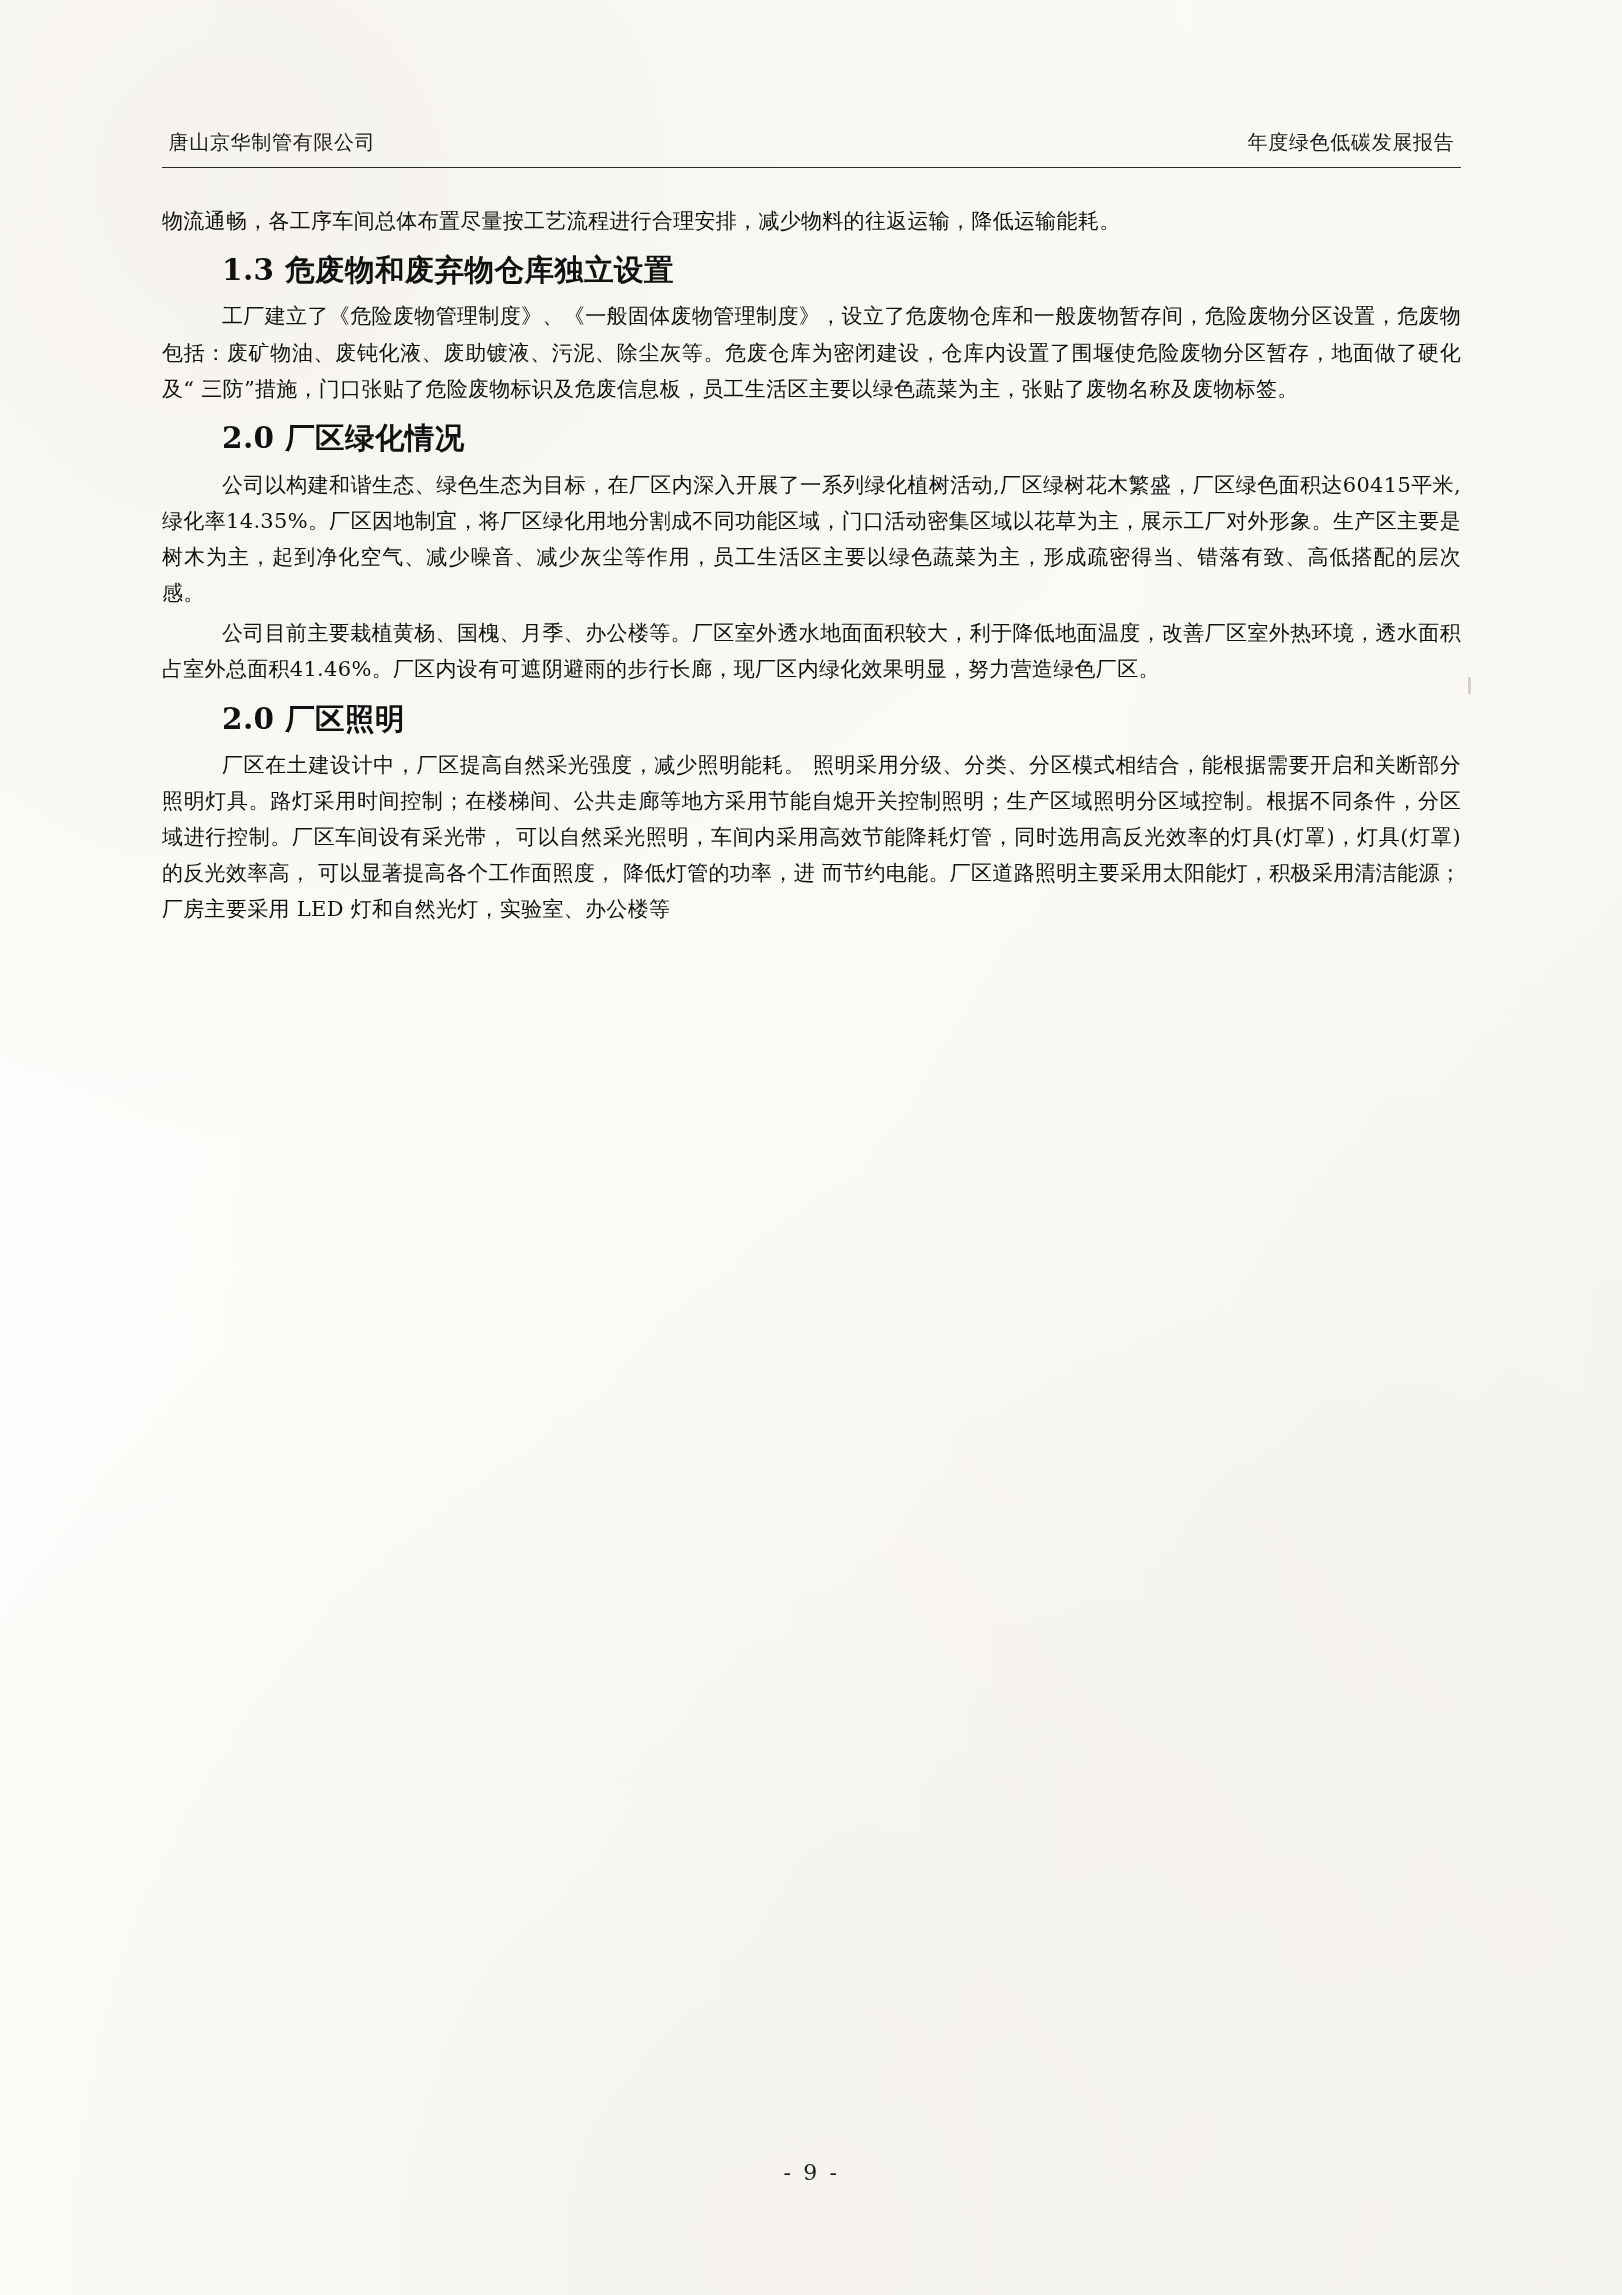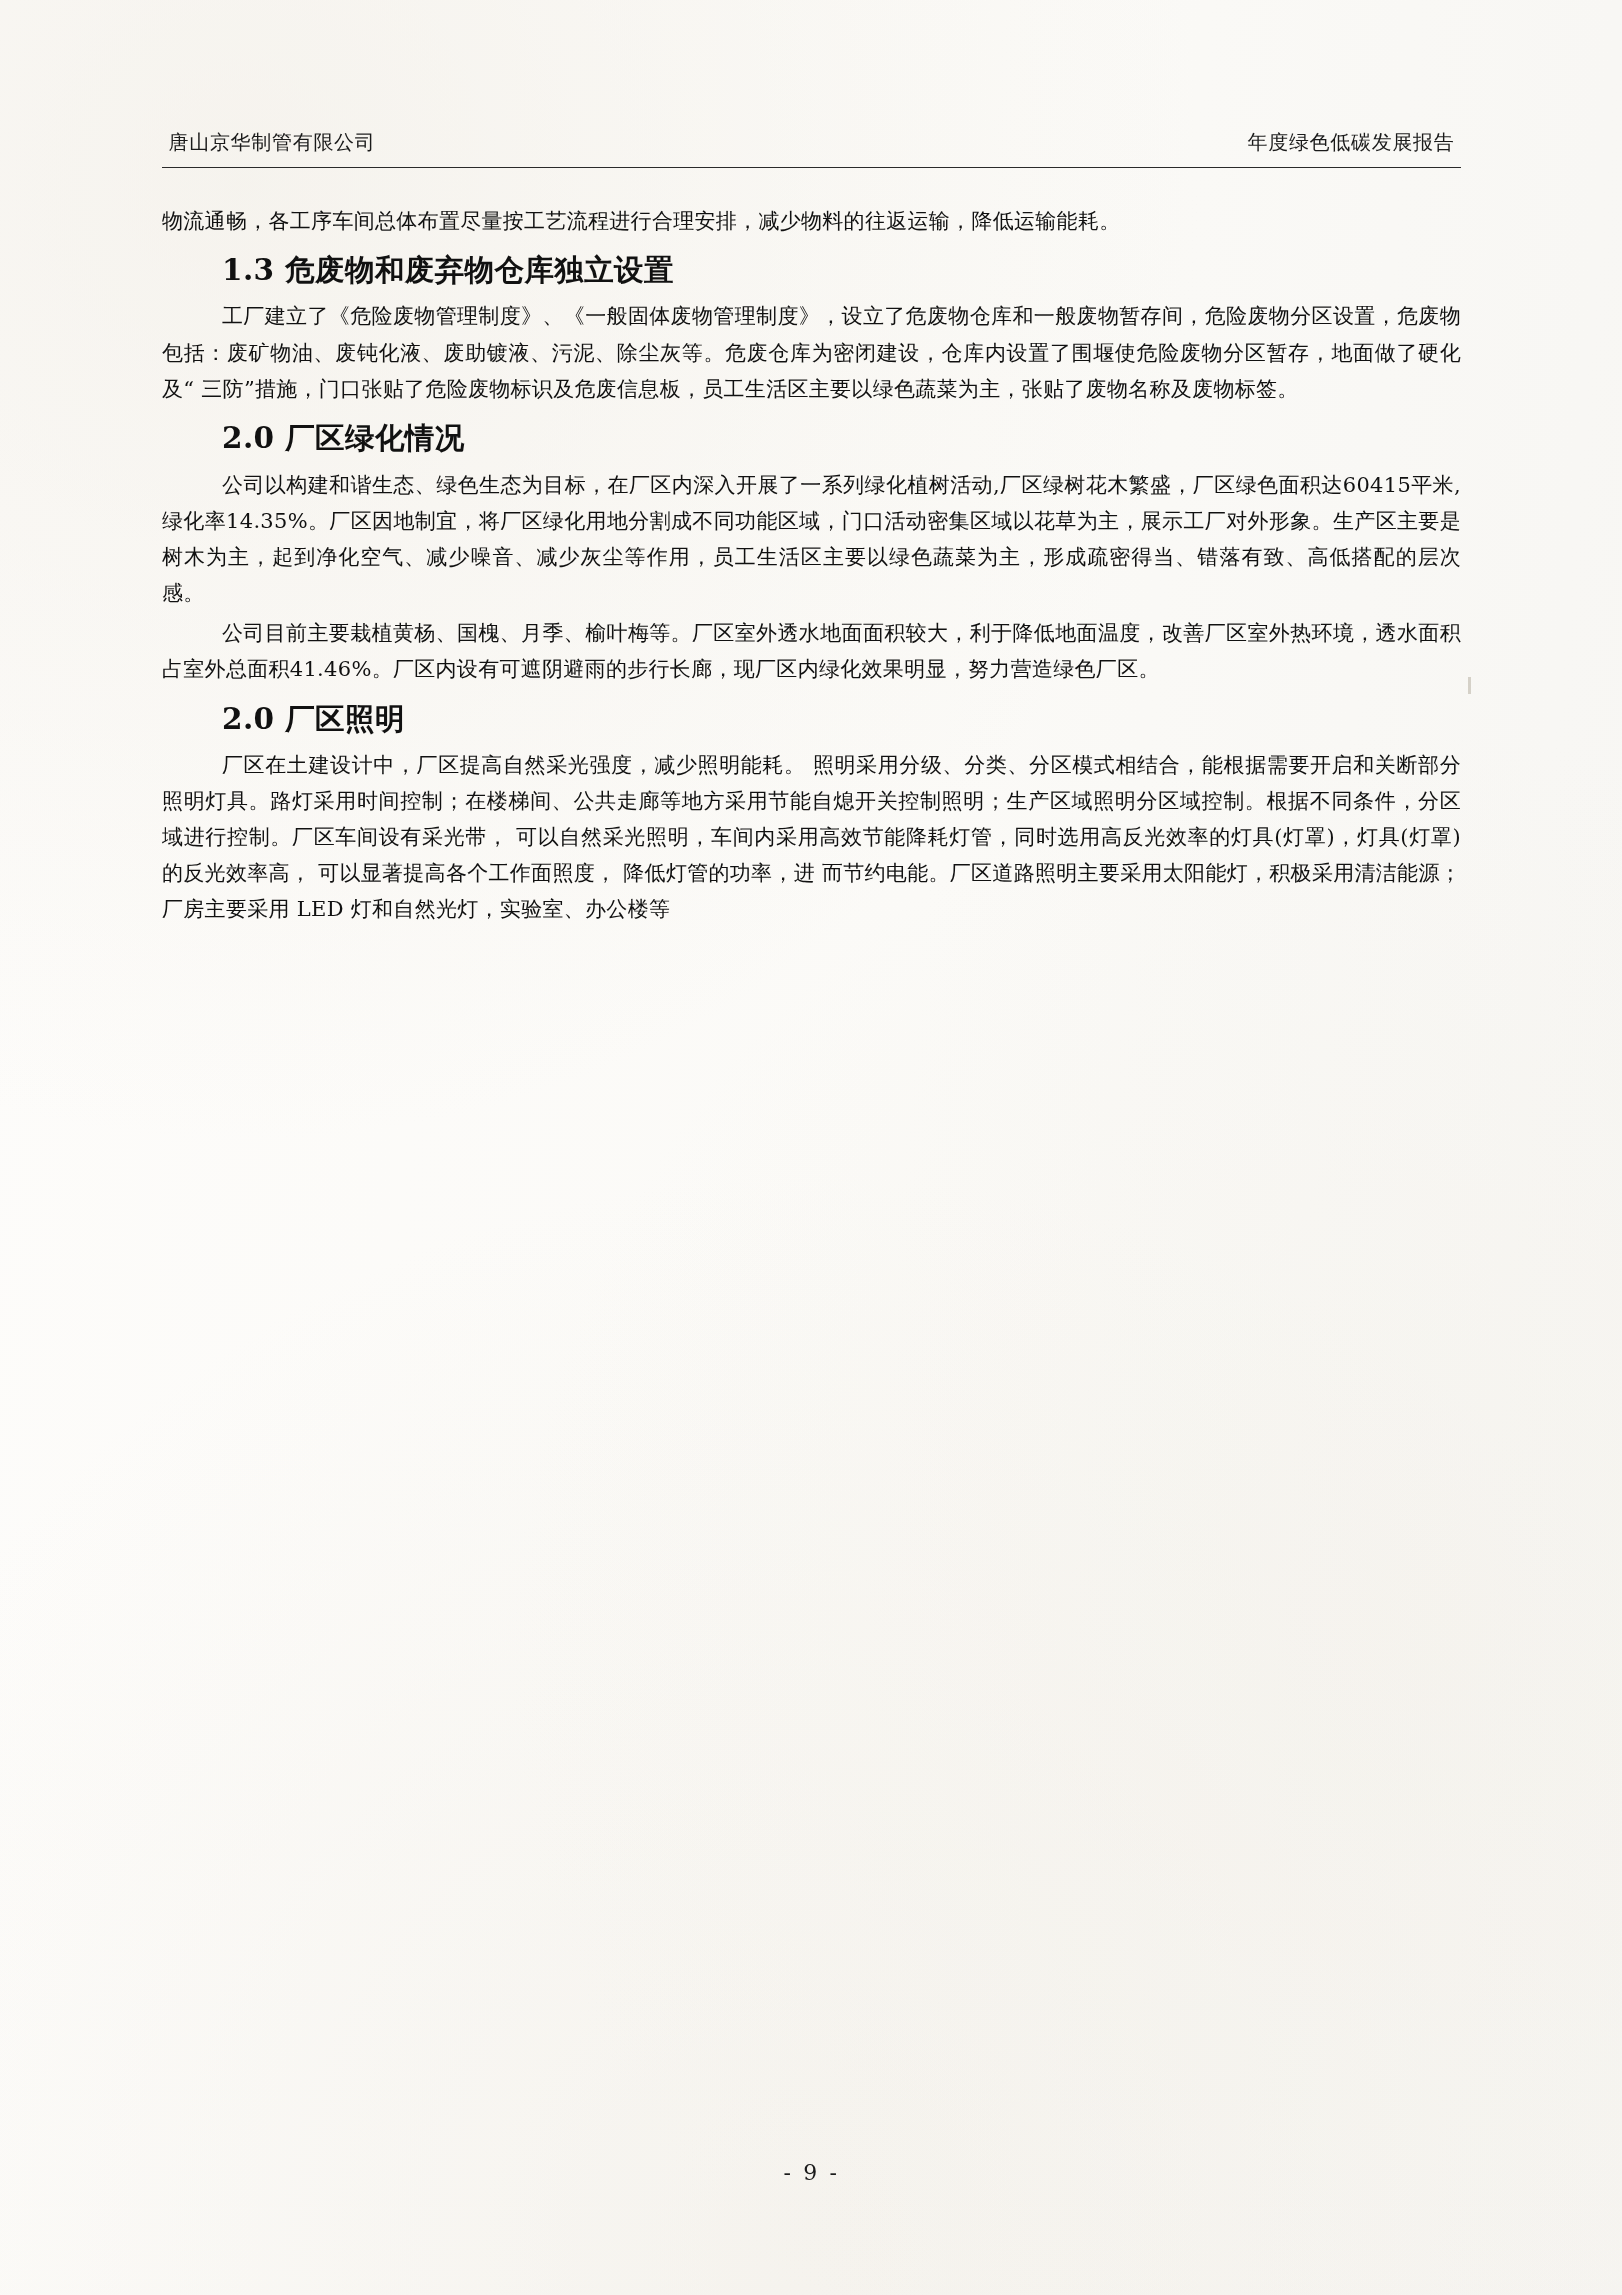--- a/index.html
+++ b/index.html
@@ -109,21 +109,21 @@
     <p class="para">物流通畅，各工序车间总体布置尽量按工艺流程进行合理安排，减少物料的往返运输，降低运输能耗。</p>
 
     <h2 class="heading">1.3 危废物和废弃物仓库独立设置</h2>
 
     <p class="para indent">工厂建立了《危险废物管理制度》、《一般固体废物管理制度》，设立了危废物仓库和一般废物暂存间，危险废物分区设置，危废物包括：废矿物油、废钝化液、废助镀液、污泥、除尘灰等。危废仓库为密闭建设，仓库内设置了围堰使危险废物分区暂存，地面做了硬化及“ 三防”措施，门口张贴了危险废物标识及危废信息板，员工生活区主要以绿色蔬菜为主，张贴了废物名称及废物标签。</p>
 
     <h2 class="heading">2.0 厂区绿化情况</h2>
 
     <p class="para indent">公司以构建和谐生态、绿色生态为目标，在厂区内深入开展了一系列绿化植树活动,厂区绿树花木繁盛，厂区绿色面积达60415平米,绿化率14.35%。厂区因地制宜，将厂区绿化用地分割成不同功能区域，门口活动密集区域以花草为主，展示工厂对外形象。生产区主要是树木为主，起到净化空气、减少噪音、减少灰尘等作用，员工生活区主要以绿色蔬菜为主，形成疏密得当、错落有致、高低搭配的层次感。</p>
 
-    <p class="para indent">公司目前主要栽植黄杨、国槐、月季、榆叶梅等。厂区室外透水地面面积较大，利于降低地面温度，改善厂区室外热环境，透水面积占室外总面积41.46%。厂区内设有可遮阴避雨的步行长廊，现厂区内绿化效果明显，努力营造绿色厂区。</p>
+    <p class="para indent">公司目前主要栽植黄杨、国槐、月季、办公楼等。厂区室外透水地面面积较大，利于降低地面温度，改善厂区室外热环境，透水面积占室外总面积41.46%。厂区内设有可遮阴避雨的步行长廊，现厂区内绿化效果明显，努力营造绿色厂区。</p>
 
     <h2 class="heading">2.0 厂区照明</h2>
 
     <p class="para indent">厂区在土建设计中，厂区提高自然采光强度，减少照明能耗。 照明采用分级、分类、分区模式相结合，能根据需要开启和关断部分照明灯具。路灯采用时间控制；在楼梯间、公共走廊等地方采用节能自熄开关控制照明；生产区域照明分区域控制。根据不同条件，分区域进行控制。厂区车间设有采光带， 可以自然采光照明，车间内采用高效节能降耗灯管，同时选用高反光效率的灯具(灯罩)，灯具(灯罩) 的反光效率高， 可以显著提高各个工作面照度， 降低灯管的功率，进 而节约电能。厂区道路照明主要采用太阳能灯，积极采用清洁能源； 厂房主要采用 LED 灯和自然光灯，实验室、办公楼等</p>
 
   </div>
 
   <div class="mark"></div>
 
   <div class="footer">- 9 -</div>

